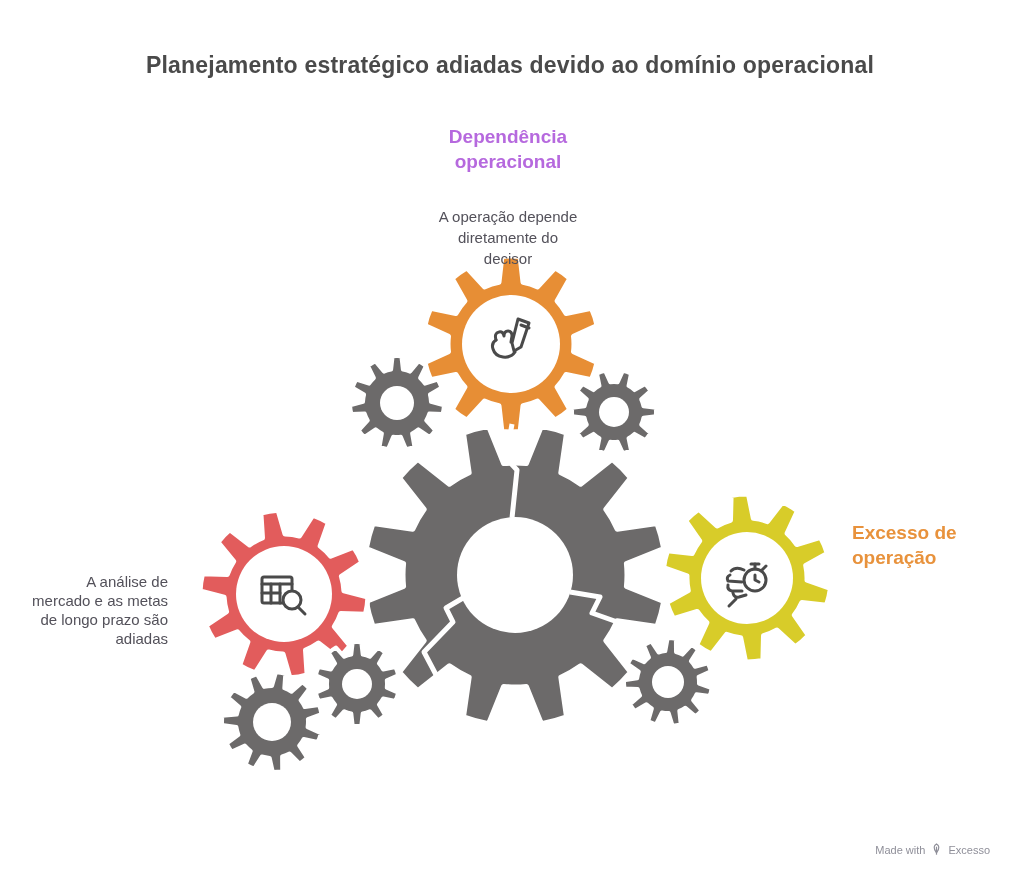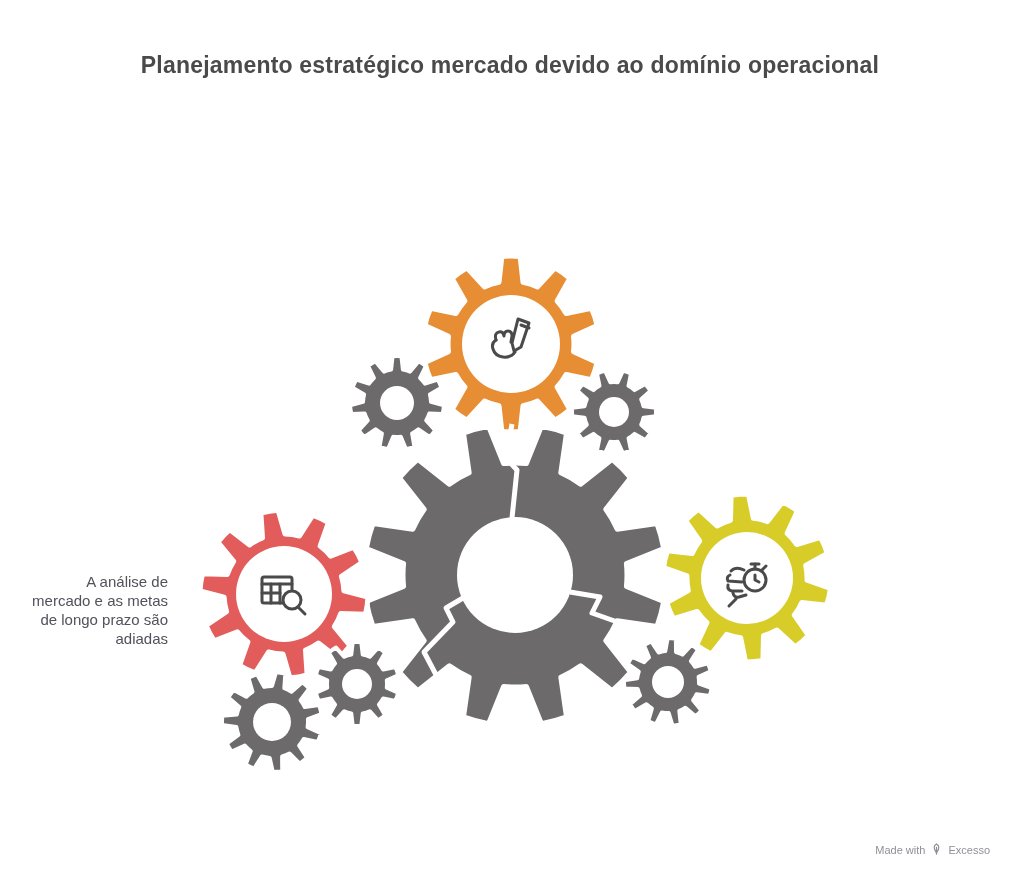--- a/index.html
+++ b/index.html
@@ -36,21 +36,21 @@
     display:flex;align-items:center;gap:5px;
     font-size:11px;color:var(--watermark);
   }
   .napkin-icon{width:13px;height:13px;display:inline-block;}
 </style>
 </head>
 <body>
 
 <div class="canvas">
 
-  <h1 class="title">Planejamento estratégico mercado devido ao domínio operacional</h1>
+  <h1 class="title">Planejamento estratégico adiadas devido ao domínio operacional</h1>
 
   <svg id="gear-canvas" viewBox="0 0 1020 876">
       <g>
         <path d="M391.1,369.5L392.6,356.2A47 47 0 0 1 401.4,356.2L402.9,369.5A34 34 0 0 1 410.1,371.6L418.6,361.2A47 47 0 0 1 426,366L420.1,378A34 34 0 0 1 425,383.7L437.7,379.5A47 47 0 0 1 441.4,387.6L429.9,394.5A34 34 0 0 1 431,401.9L443.9,405.3A47 47 0 0 1 442.7,414L429.3,413.6A34 34 0 0 1 426.2,420.5L435.3,430.3A47 47 0 0 1 429.5,437L418.4,429.4A34 34 0 0 1 412.1,433.5L414.4,446.6A47 47 0 0 1 405.9,449.1L400.8,436.8A34 34 0 0 1 393.2,436.8L388.1,449.1A47 47 0 0 1 379.6,446.6L381.9,433.5A34 34 0 0 1 375.6,429.4L364.5,437A47 47 0 0 1 358.7,430.3L367.8,420.5A34 34 0 0 1 364.7,413.6L351.3,414A47 47 0 0 1 350.1,405.3L363,401.9A34 34 0 0 1 364.1,394.5L352.6,387.6A47 47 0 0 1 356.3,379.5L369,383.7A34 34 0 0 1 373.9,378L368,366A47 47 0 0 1 375.4,361.2L383.9,371.6A34 34 0 0 1 391.1,369.5Z" fill="#6c6a6a" stroke="#ffffff" stroke-width="4" stroke-linejoin="round"></path>
         <circle cx="397" cy="403" r="17" fill="#ffffff"></circle>
       </g>
       <g>
         <path d="M617.7,382.2L622.8,370.9A42 42 0 0 1 631,373.6L628.5,385.8A30 30 0 0 1 634.5,390.1L645.2,383.9A42 42 0 0 1 650.4,391L641.2,399.3A30 30 0 0 1 643.5,406.3L655.8,407.7A42 42 0 0 1 655.8,416.3L643.5,417.7A30 30 0 0 1 641.2,424.7L650.4,433A42 42 0 0 1 645.2,440.1L634.5,433.9A30 30 0 0 1 628.5,438.2L631,450.4A42 42 0 0 1 622.8,453.1L617.7,441.8A30 30 0 0 1 610.3,441.8L605.2,453.1A42 42 0 0 1 597,450.4L599.5,438.2A30 30 0 0 1 593.5,433.9L582.8,440.1A42 42 0 0 1 577.6,433L586.8,424.7A30 30 0 0 1 584.5,417.7L572.2,416.3A42 42 0 0 1 572.2,407.7L584.5,406.3A30 30 0 0 1 586.8,399.3L577.6,391A42 42 0 0 1 582.8,383.9L593.5,390.1A30 30 0 0 1 599.5,385.8L597,373.6A42 42 0 0 1 605.2,370.9L610.3,382.2A30 30 0 0 1 617.7,382.2Z" fill="#6c6a6a" stroke="#ffffff" stroke-width="4" stroke-linejoin="round"></path>
         <circle cx="614" cy="412" r="15" fill="#ffffff"></circle>
       </g>
@@ -113,29 +113,38 @@
       <g>
         <path d="M351.3,654.5L352.7,642.2A42 42 0 0 1 361.3,642.2L362.7,654.5A30 30 0 0 1 369.7,656.8L378,647.6A42 42 0 0 1 385.1,652.8L378.9,663.5A30 30 0 0 1 383.2,669.5L395.4,667A42 42 0 0 1 398.1,675.2L386.8,680.3A30 30 0 0 1 386.8,687.7L398.1,692.8A42 42 0 0 1 395.4,701L383.2,698.5A30 30 0 0 1 378.9,704.5L385.1,715.2A42 42 0 0 1 378,720.4L369.7,711.2A30 30 0 0 1 362.7,713.5L361.3,725.8A42 42 0 0 1 352.7,725.8L351.3,713.5A30 30 0 0 1 344.3,711.2L336,720.4A42 42 0 0 1 328.9,715.2L335.1,704.5A30 30 0 0 1 330.8,698.5L318.6,701A42 42 0 0 1 315.9,692.8L327.2,687.7A30 30 0 0 1 327.2,680.3L315.9,675.2A42 42 0 0 1 318.6,667L330.8,669.5A30 30 0 0 1 335.1,663.5L328.9,652.8A42 42 0 0 1 336,647.6L344.3,656.8A30 30 0 0 1 351.3,654.5Z" fill="#6c6a6a" stroke="#ffffff" stroke-width="4" stroke-linejoin="round"></path>
         <circle cx="357" cy="684" r="15" fill="#ffffff"></circle>
       </g>
       <g>
         <path d="M665.3,651.1L667.7,638A44 44 0 0 1 675.9,638.7L676,652.1A31 31 0 0 1 682.4,654.6L691.5,644.8A44 44 0 0 1 698.1,649.9L690.9,661.1A31 31 0 0 1 695,666.7L707.9,663.4A44 44 0 0 1 710.7,671.2L698.6,676.8A31 31 0 0 1 699,683.7L711.6,688A44 44 0 0 1 709.7,696L696.5,694.2A31 31 0 0 1 693.1,700.2L701.5,710.6A44 44 0 0 1 695.5,716.3L685.4,707.7A31 31 0 0 1 679.3,710.9L680.7,724.1A44 44 0 0 1 672.6,725.8L668.7,713A31 31 0 0 1 661.9,712.4L655.9,724.3A44 44 0 0 1 648.2,721.3L651.9,708.5A31 31 0 0 1 646.4,704.3L634.9,711A44 44 0 0 1 630.1,704.3L640.1,695.6A31 31 0 0 1 637.8,689.1L624.5,688.6A44 44 0 0 1 624,680.3L637.2,678.3A31 31 0 0 1 638.8,671.6L627.8,664A44 44 0 0 1 631.9,656.8L644.1,662.3A31 31 0 0 1 649,657.5L644,645.2A44 44 0 0 1 651.3,641.3L658.6,652.5A31 31 0 0 1 665.3,651.1Z" fill="#6c6a6a" stroke="#ffffff" stroke-width="4" stroke-linejoin="round"></path>
         <circle cx="668" cy="682" r="16" fill="#ffffff"></circle>
       </g>
     </svg>
 
+  <div class="tb tb-top">
+    <div class="hd hd-purple">Dependência
+operacional</div>
+    <div class="bd">A operação depende
+diretamente do
+decisor</div>
+  </div>
 
   <div class="tb tb-left">
     <div class="bd">A análise de
 mercado e as metas
 de longo prazo são
 adiadas</div>
   </div>
 
   <div class="tb tb-right">
+    <div class="hd hd-orange">Excesso de
+operação</div>
   </div>
 
   <div class="footer">
     <span>Made with</span>
     <svg class="napkin-icon" viewBox="0 0 14 14">
       <path d="M7,1 C9.6,2.6 11,5 7,10.8 C3,5 4.4,2.6 7,1 Z" fill="none" stroke="#8f8f99" stroke-width="1.3"></path>
       <line x1="7" y1="4" x2="7" y2="12.6" stroke="#8f8f99" stroke-width="1.3"></line>
     </svg>
     <span>Excesso</span>
   </div>

